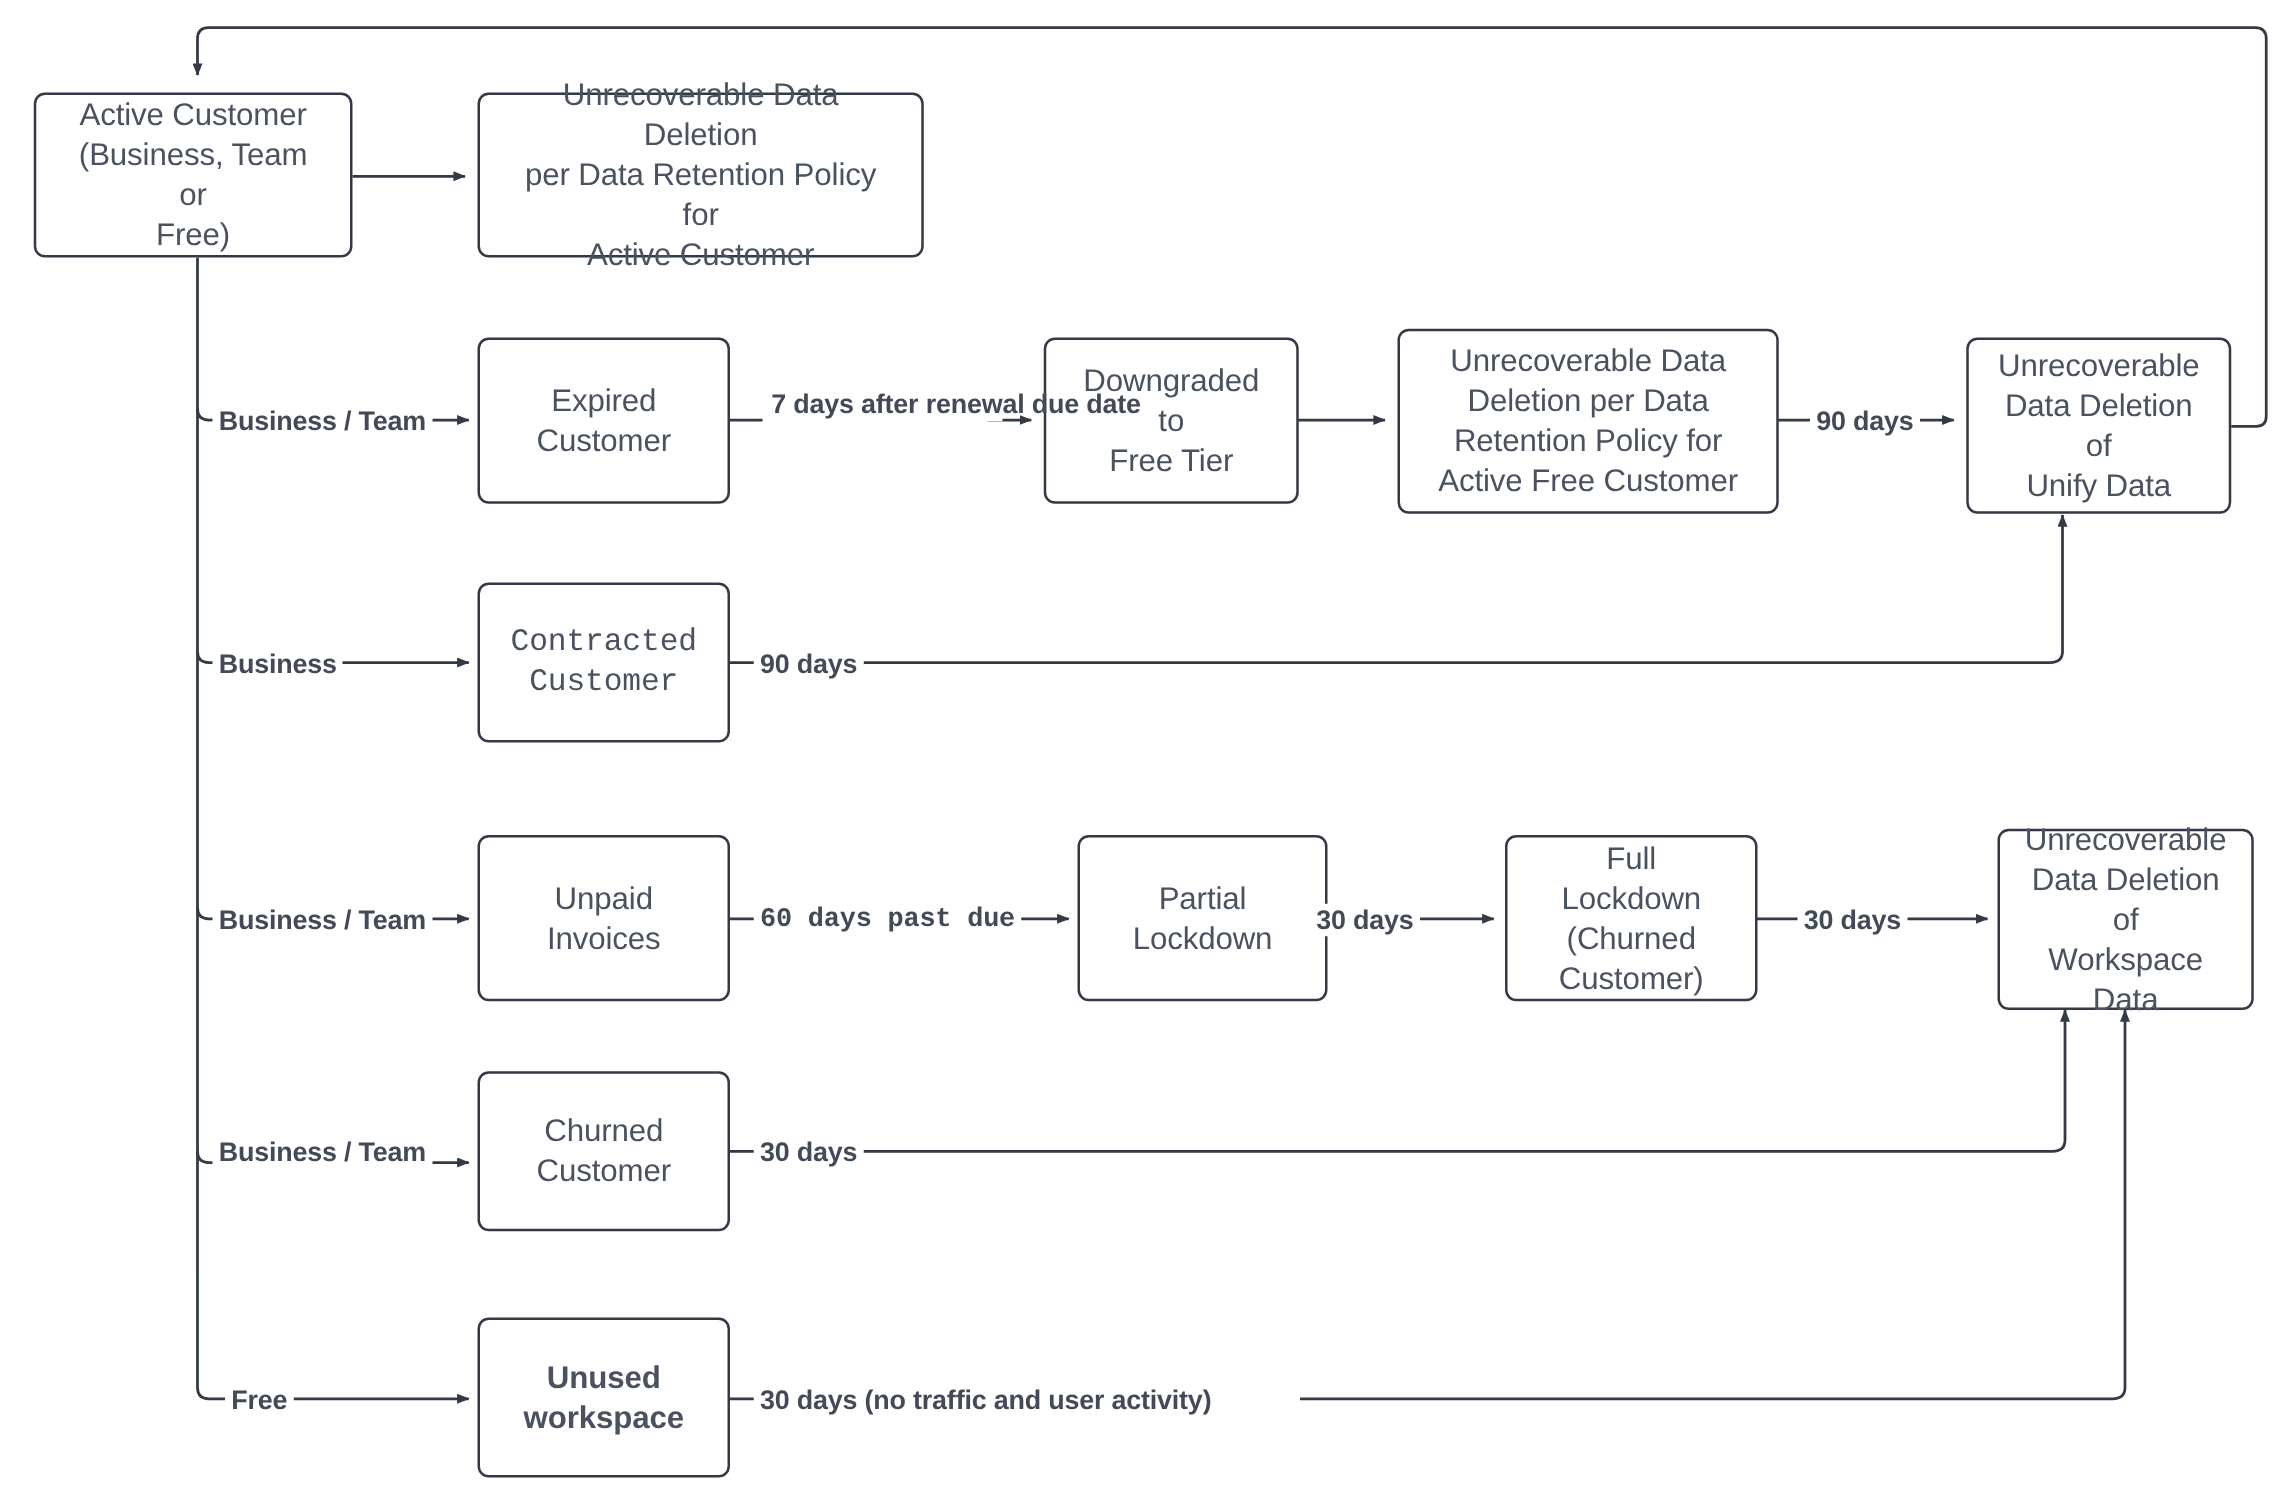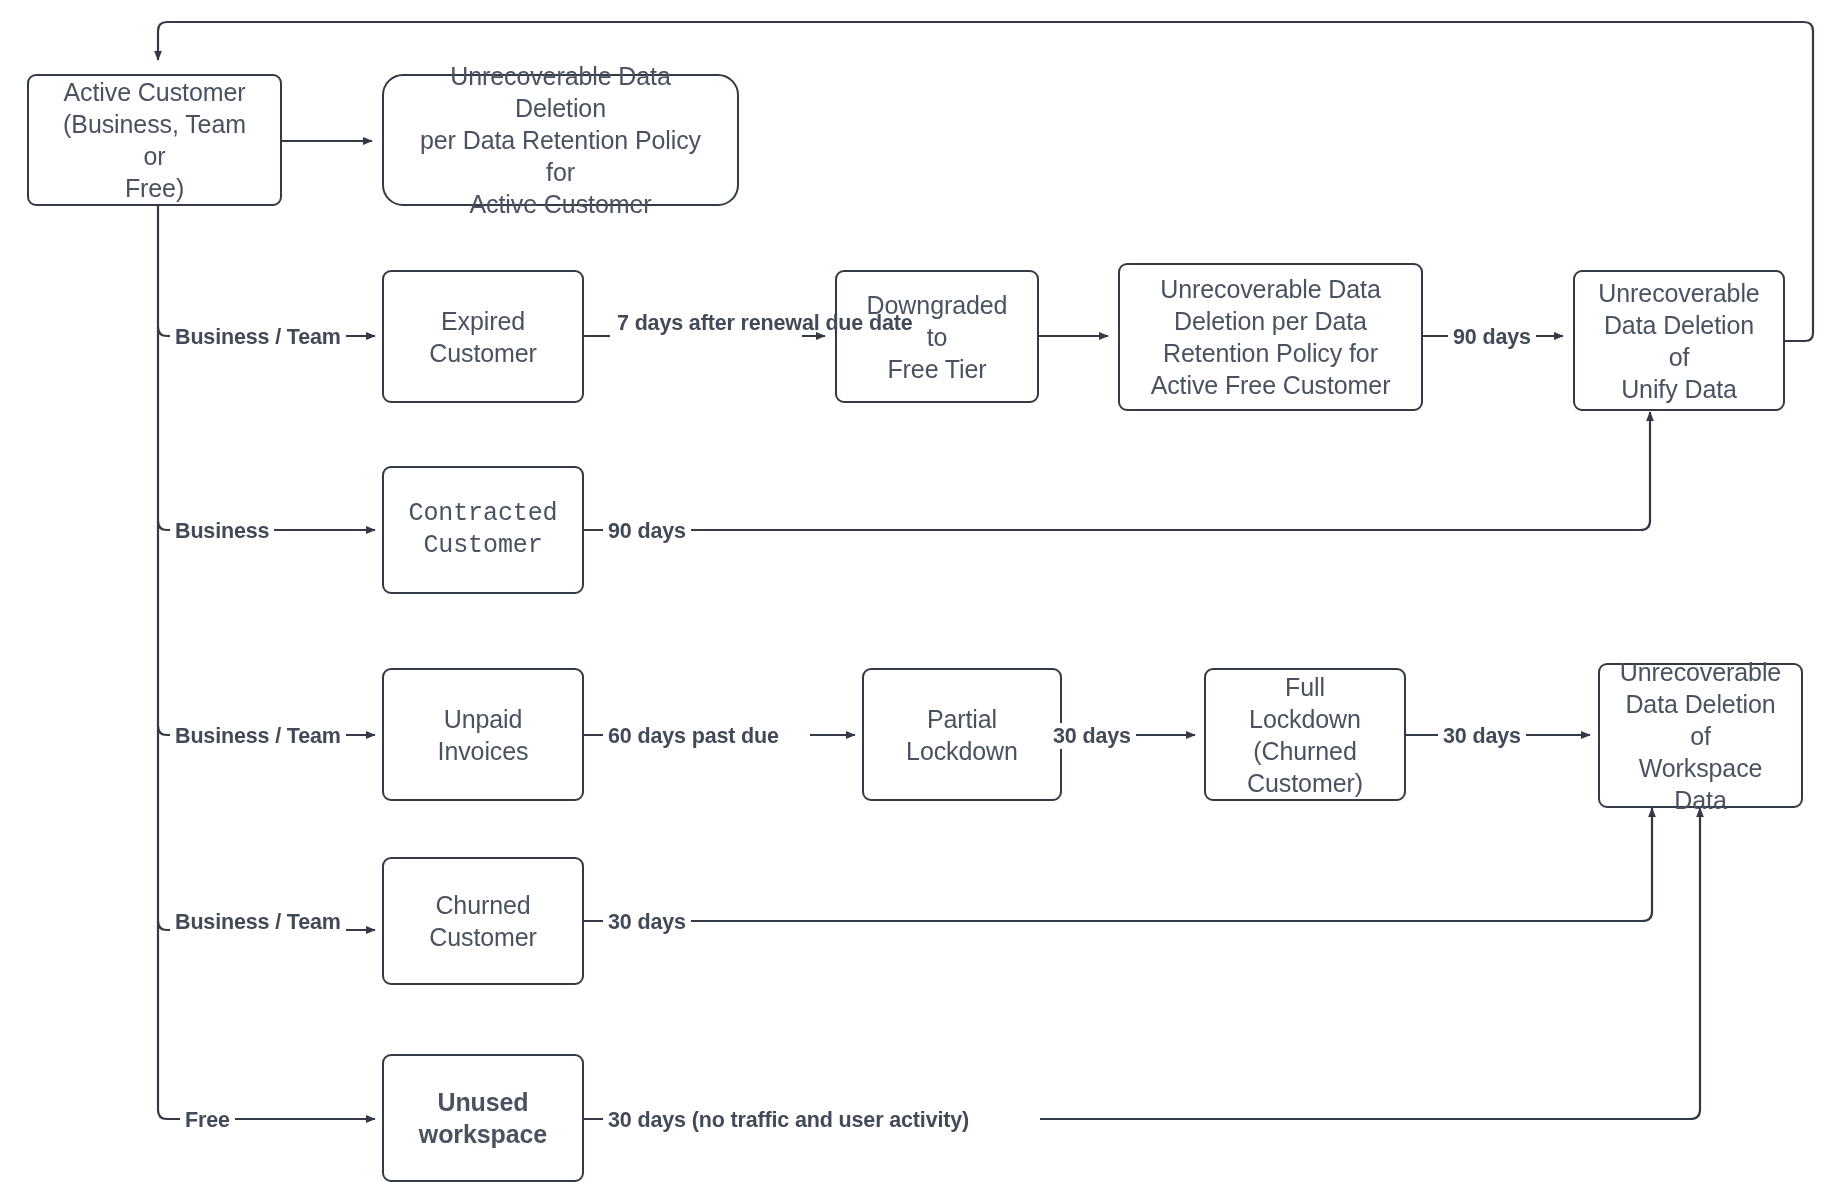--- a/index.html
+++ b/index.html
@@ -111,21 +111,21 @@
       <path d="M570,1119 L605,1119 M1040,1119 L1690,1119 Q1700,1119 1700,1110 L1700,808" marker-end="url(#arrow)"></path>
     </g>
   </svg>
 
   <div class="node" style="left:27px; top:74px; width:255px; height:132px;">
     <span>Active Customer
 (Business, Team or
 Free)</span>
   </div>
 
-  <div class="node" style="left:382px; top:74px; width:357px; height:132px;border-radius:21px;">
+  <div class="node" style="left:382px; top:74px; width:357px; height:132px;">
     <span>Unrecoverable Data Deletion
 per Data Retention Policy for
 Active Customer</span>
   </div>
 
   <div class="node" style="left:382px; top:270px; width:202px; height:133px;">
     <span>Expired
 Customer</span>
   </div>
 
@@ -201,21 +201,21 @@
   </div>
 
   <div class="edge-label" style="left:603px; top:518px;">
     <span>90 days</span>
   </div>
 
   <div class="edge-label" style="left:170px; top:723px;">
     <span>Business / Team</span>
   </div>
 
-  <div class="edge-label" style="left:603px; top:723px;">
+  <div class="edge-label" style="left:603px; top:723px;font-family:Liberation Mono, monospace;">
     <span>60 days past due</span>
   </div>
 
   <div class="edge-label" style="left:1048px; top:723px;">
     <span>30 days</span>
   </div>
 
   <div class="edge-label" style="left:1438px; top:723px;">
     <span>30 days</span>
   </div>

